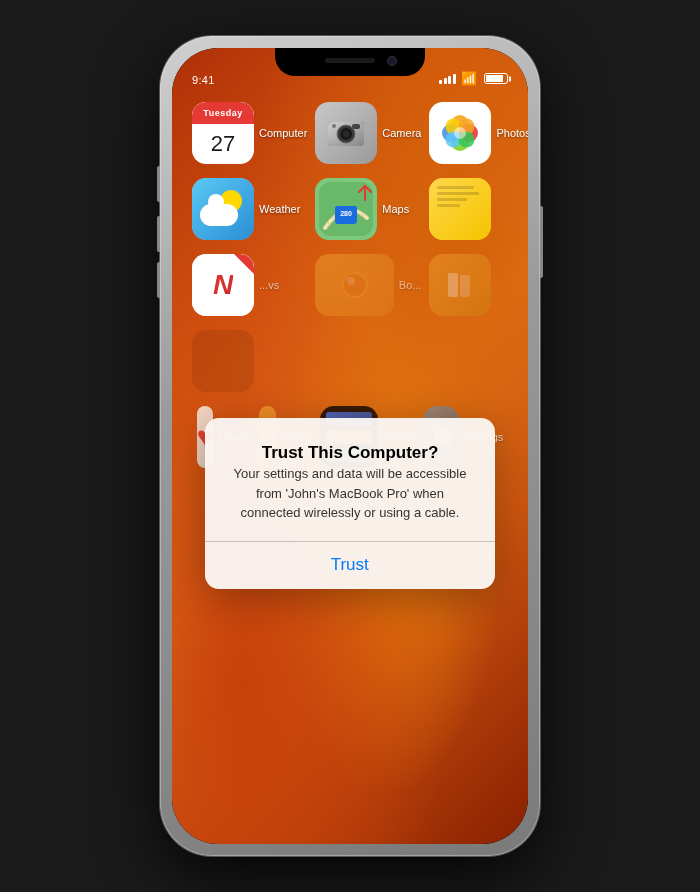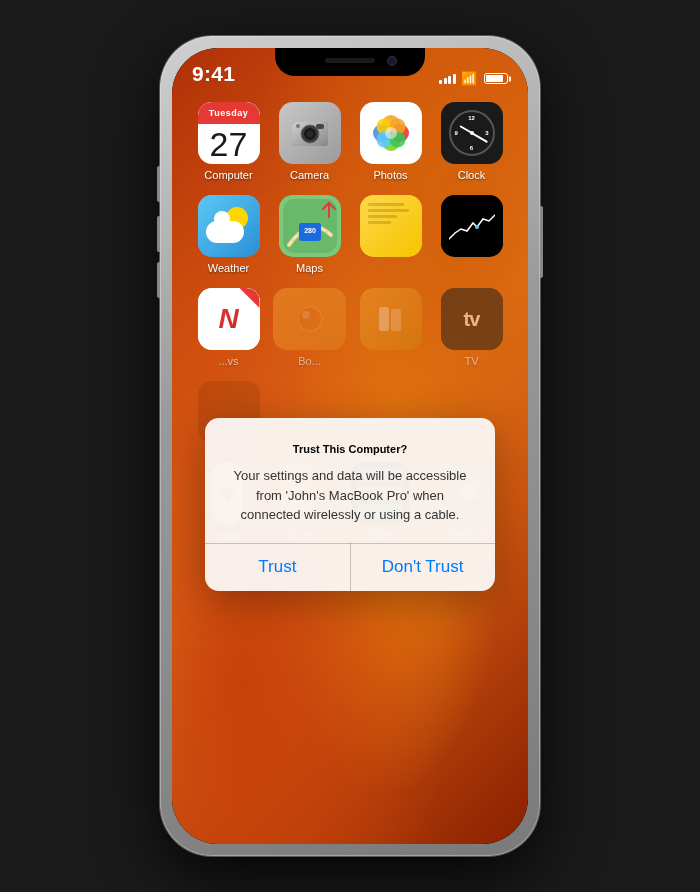--- a/index.html
+++ b/index.html
@@ -117,22 +117,22 @@
       left: 0;
       right: 0;
       height: 44px;
       z-index: 99;
       display: flex;
       align-items: flex-end;
       padding: 0 20px 6px;
       justify-content: space-between;
     }
     .status-time {
-      font-size: 21px;
-      font-weight: 700;
+      font-size: 11px;
+      font-weight: 400;
       color: #fff;
       letter-spacing: 0.3px;
     }
     .status-icons {
       display: flex;
       align-items: center;
       gap: 6px;
     }
     .signal-bars {
       display: flex;
@@ -192,21 +192,21 @@
 
     .app-grid {
       display: grid;
       grid-template-columns: repeat(4, 1fr);
       gap: 14px 8px;
       padding: 0 4px;
     }
 
     .app-item {
       display: flex;
-      flex-direction: column;
+      flex-direction: row;
       align-items: center;
       gap: 5px;
     }
 
     .app-icon {
       width: 62px;
       height: 62px;
       border-radius: 14px;
       display: flex;
       align-items: center;
@@ -277,21 +277,21 @@
       color: #fff;
       letter-spacing: 0.5px;
     }
     .cal-body {
       flex: 1;
       display: flex;
       align-items: center;
       justify-content: center;
     }
     .cal-day {
-      font-size: 34px;
+      font-size: 22px;
       font-weight: 200;
       color: #1a1a1a;
       line-height: 1;
     }
 
     
     .weather-inner {
       width: 100%;
       height: 100%;
       background: linear-gradient(135deg, #5bc8f5, #2a8fd4);
@@ -578,24 +578,23 @@
       overflow: hidden;
       box-shadow: 0 10px 40px rgba(0,0,0,0.3);
     }
 
     .alert-content {
       padding: 24px 20px 18px;
       text-align: center;
     }
 
     .alert-title {
-      font-size: 11px;
+      font-size: 17px;
       font-weight: 700;
       color: #000;
-      margin-bottom: 10px;
       line-height: 1.3;
     }
 
     .alert-message {
       font-size: 13px;
       color: #333;
       line-height: 1.5;
     }
 
     .alert-divider-h {
@@ -868,20 +867,19 @@
       <div class="alert-overlay" style="top:350px; bottom:auto; align-items:flex-start;">
         <div class="alert-dialog">
           <div class="alert-content">
             <div class="alert-title">Trust This Computer?</div>
             <div class="alert-message">Your settings and data will be accessible from 'John's MacBook Pro' when connected wirelessly or using a cable.</div>
           </div>
           <div class="alert-divider-h"></div>
           <div class="alert-buttons">
             <button class="alert-btn">Trust</button>
             <div class="alert-btn-divider"></div>
-            <button class="alert-btn">Don't Trust</button>
           </div>
         </div>
       </div>
 
     </div>
   </div>
 </div>
 
 </body></html>

